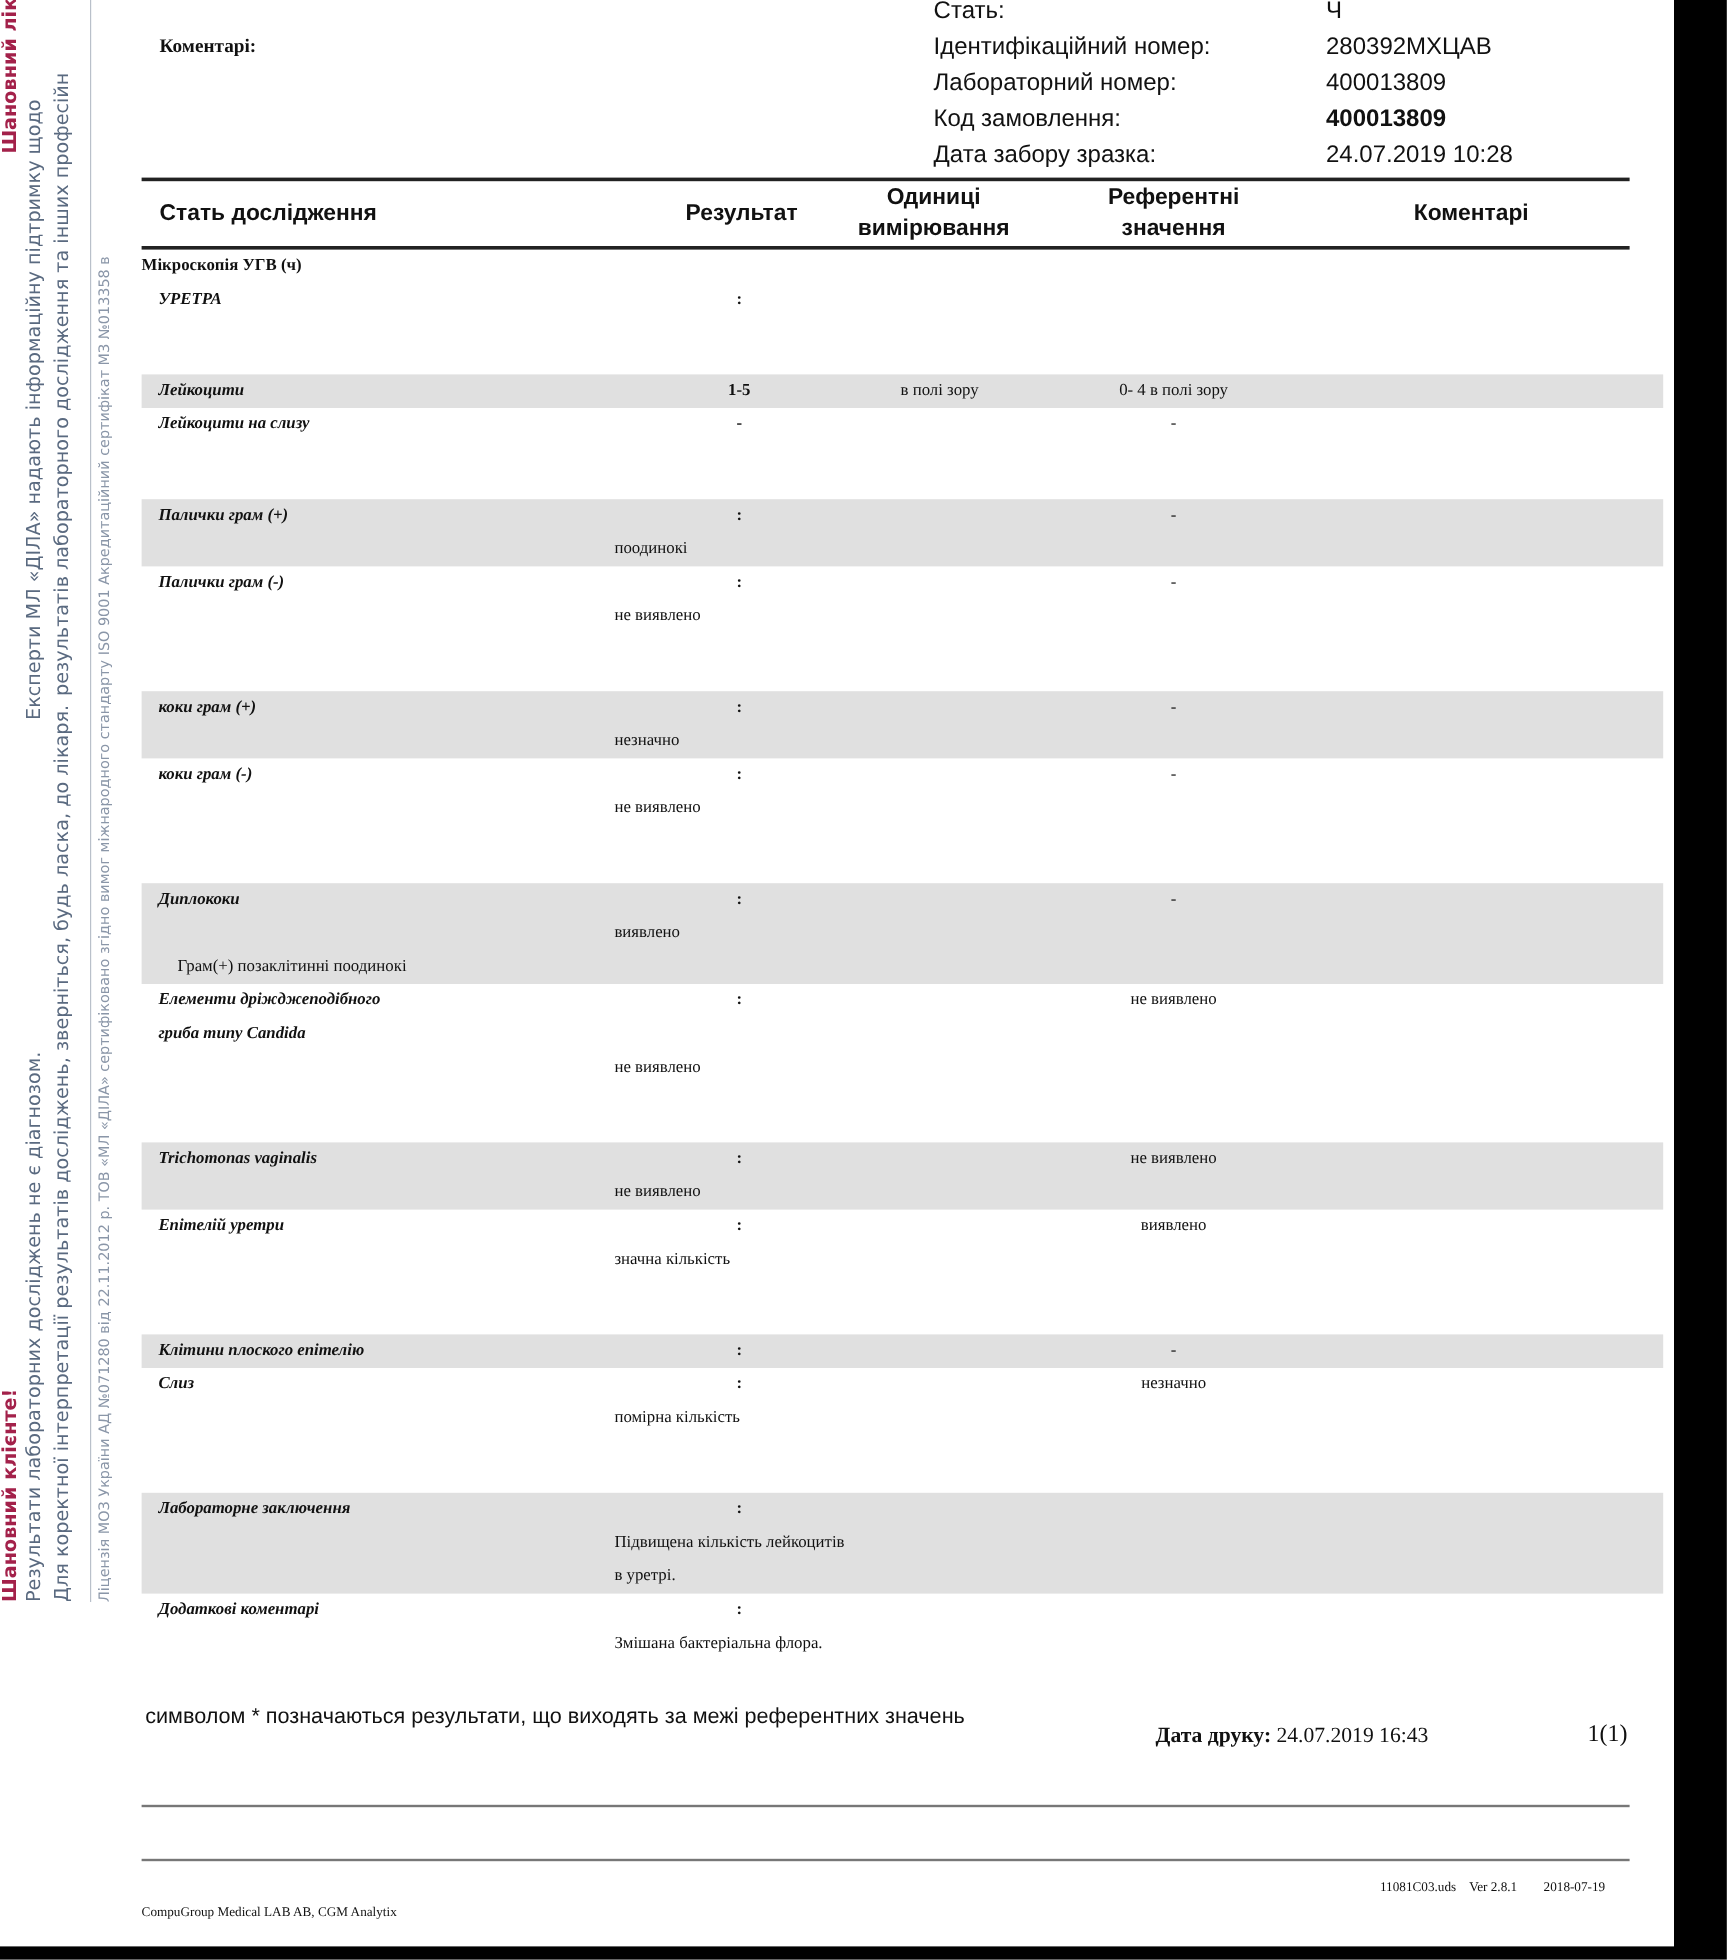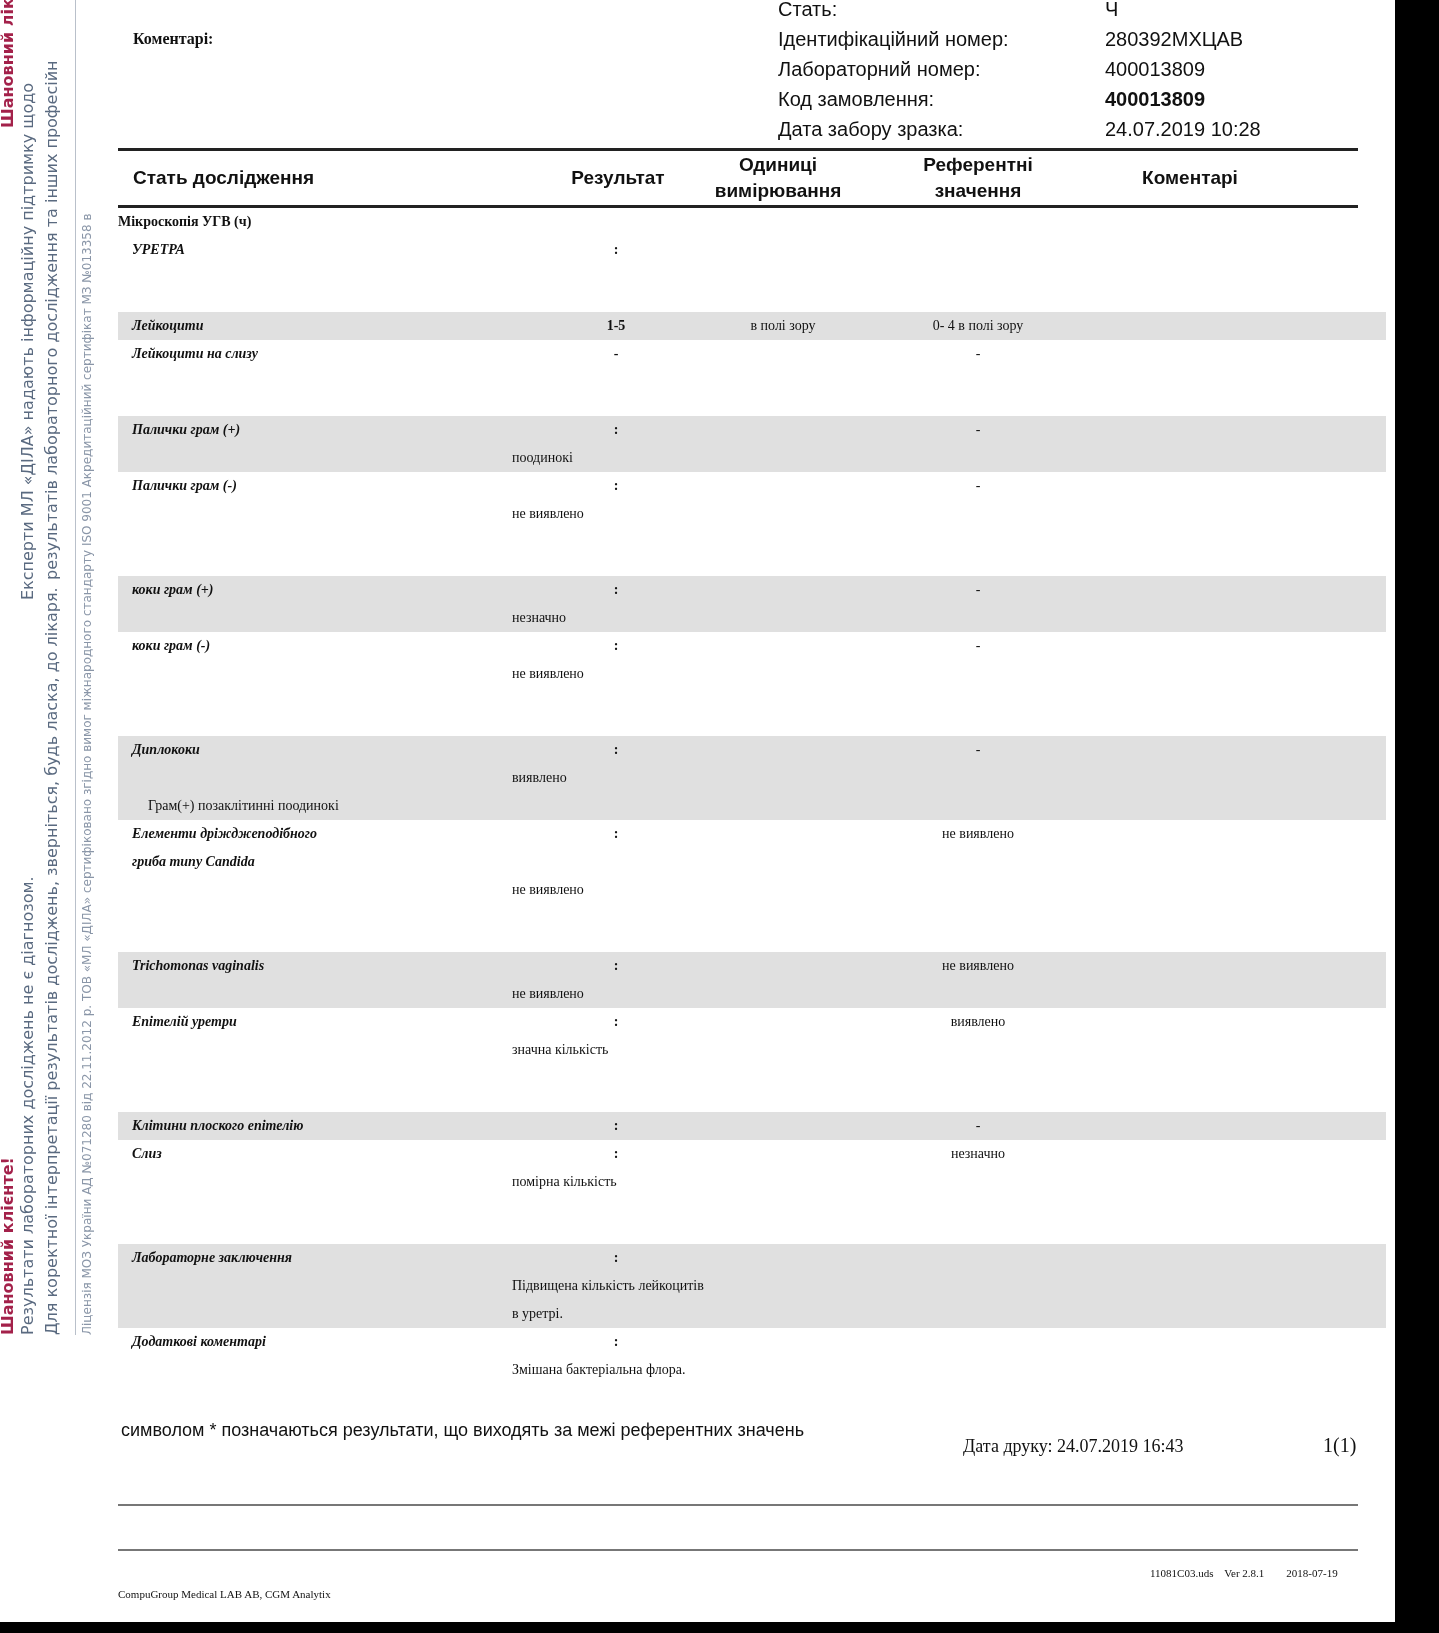--- a/index.html
+++ b/index.html
@@ -53,21 +53,21 @@
   .colon { position:absolute; left:476px; width:44px; text-align:center; font-weight:bold; }
   .res-bold { position:absolute; left:450px; width:96px; text-align:center; font-weight:bold; }
   .unit { position:absolute; left:580px; width:170px; text-align:center; }
   .ref { position:absolute; left:740px; width:240px; text-align:center; }
   .res-text { position:absolute; left:394px; white-space:nowrap; }
   .note { position:absolute; left:30px; white-space:nowrap; }
 
   
   .legend-note { position:absolute; left:121px; top:1420px; font-family:"Liberation Sans", sans-serif; font-size:18px; }
   .print-date { position:absolute; left:963px; top:1436px; font-size:18px; }
-  .print-date b { font-weight:normal; }
+  .print-date b { font-weight:bold; }
   .page-num { position:absolute; left:1323px; top:1434px; font-size:20px;text-align:center; }
   .rule-thin { position:absolute; left:118px; width:1240px; height:2px; background:#777; }
   .footer-left { position:absolute; left:118px; top:1567px; font-size:11px;margin-top:21px; }
   .footer-right { position:absolute; left:1150px; top:1567px; font-size:11px; white-space:pre; }
 </style>
 </head>
 <body>
 
 <div class="page">
 
@@ -115,21 +115,21 @@
     <div class="th" style="left:15px; top:13px; text-align:left;">Стать дослідження</div>
     <div class="th" style="left:410px; width:180px; top:13px;">Результат</div>
     <div class="th" style="left:560px; width:200px; top:0;">
       <div>Одиниці</div>
       <div>вимірювання</div>
     </div>
     <div class="th" style="left:760px; width:200px; top:0;">
       <div>Референтні</div>
       <div>значення</div>
     </div>
-    <div class="th" style="left:972px; width:200px; top:13px;">Коментарі</div>
+    <div class="th" style="left:1008px; width:200px; top:13px;">Коментарі</div>
   </div>
 
   <div class="rule-thick" style="top:205px;"></div>
 
   <div class="tbody">
     <div class="row">
       <div class="line">
           <span class="name group">Мікроскопія УГВ  (ч)</span>
         </div>
     </div>

